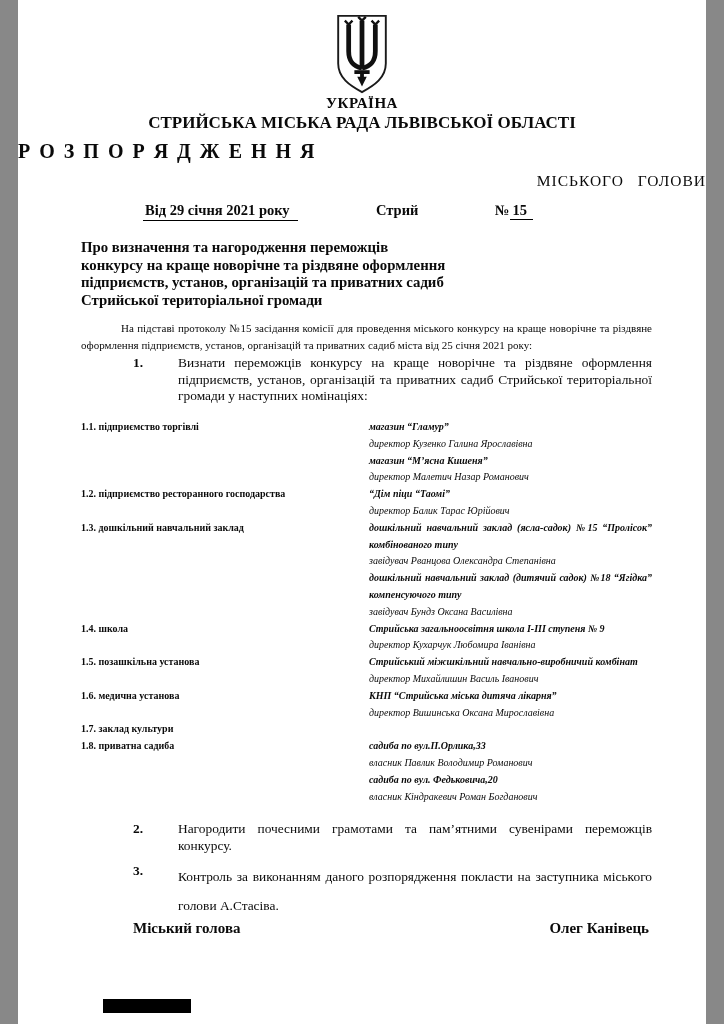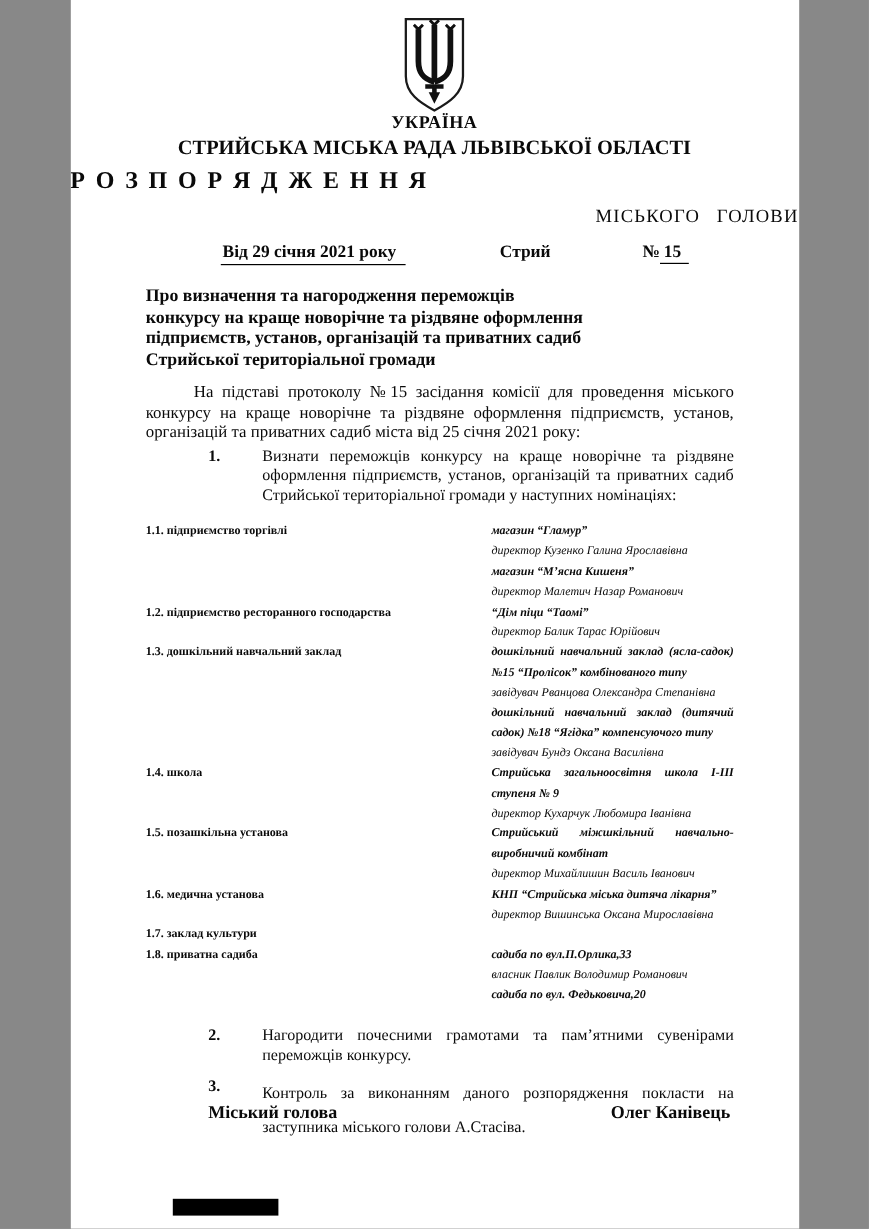--- a/index.html
+++ b/index.html
@@ -1,18 +1,18 @@
 <!DOCTYPE html>
 <html><head>
 <meta charset="utf-8">
 <style>
   html,body{margin:0;padding:0;background:#888;}
   .page{
     position:relative;
-    width:607px;height:1024px;
+    width:688px;height:1024px;
     margin:0 auto;
     background:#ffffff;
     font-family:"Liberation Serif", serif;
     color:#0a0a0a;
     overflow:hidden;
   }
   
   .emblem{display:block;margin:14px auto 0;width:54px;height:80px;}
   .country{ text-align:center;font-weight:bold;font-size:15px;letter-spacing:.5px;margin-top:1px;}
   .council{ text-align:center;font-weight:bold;font-size:17px;margin-top:1px;}
@@ -20,21 +20,21 @@
   .subtype{ text-align:right;font-size:15.5px;letter-spacing:1px;word-spacing:9px;margin-top:9px;}
   
   .dateline{position:relative;height:21px;margin-top:12px;font-size:14.5px;font-weight:bold;}
   .d-date{position:absolute;left:125px;top:0;border-bottom:1.5px solid #000;padding:0 8px 1px 2px;text-align:right;}
   .d-city{position:absolute;left:358px;top:0;}
   .d-num {position:absolute;left:477px;top:0;}
   .d-num .num-val{border-bottom:1.5px solid #000;padding:0 6px 1px 3px;}
   
   .subject{margin:16px 54px 0 63px;font-weight:bold;font-size:14.8px;line-height:17.6px;max-width:440px;}
   
-  .preamble{margin:11px 54px 0 63px;text-align:justify;text-indent:40px;font-size:14px;line-height:16.4px;font-family:Liberation Serif, serif;}
+  .preamble{margin:11px 54px 0 63px;text-align:justify;text-indent:40px;font-size:11px;line-height:16.4px;font-family:Liberation Serif, serif;}
   .item{display:flex;margin:2px 54px 0 115px;font-size:13.4px;line-height:16.6px;}
   .item .inum{flex:0 0 45px;font-weight:bold;}
   .item .itext{flex:1;text-align:justify;}
   .item2{margin-top:16px;}
   .item3{margin-top:9px;}
   .item3 .itext{line-height:28.5px;}
   
   .noms{margin:14px 54px 12px 63px;font-size:10px;line-height:16.8px;}
   .nom-row{display:flex;align-items:flex-start;}
   .nom-left{flex:0 0 254px;padding:0 8px 0 26px;text-indent:-26px;font-weight:bold;}
@@ -145,20 +145,21 @@
     <div class="nom-row">
       <div class="nom-left"><span class="nom-num">1.7.</span> <span>заклад культури</span></div>
     </div>
 
     <div class="nom-row">
       <div class="nom-left"><span class="nom-num">1.8.</span> <span>приватна садиба</span></div>
       <div class="nom-right">
         <div class="w-name">садиба по вул.П.Орлика,33</div>
         <div class="w-person">власник Павлик Володимир Романович</div>
         <div class="w-name">садиба по вул. Федьковича,20</div>
+        <div class="w-person">власник Кіндракевич Роман Богданович</div>
       </div>
     </div>
 
   </div>
 
   <div class="item item2">
     <span class="inum">2.</span>
     <span class="itext">Нагородити почесними грамотами та пам’ятними сувенірами переможців конкурсу.</span>
   </div>
 

